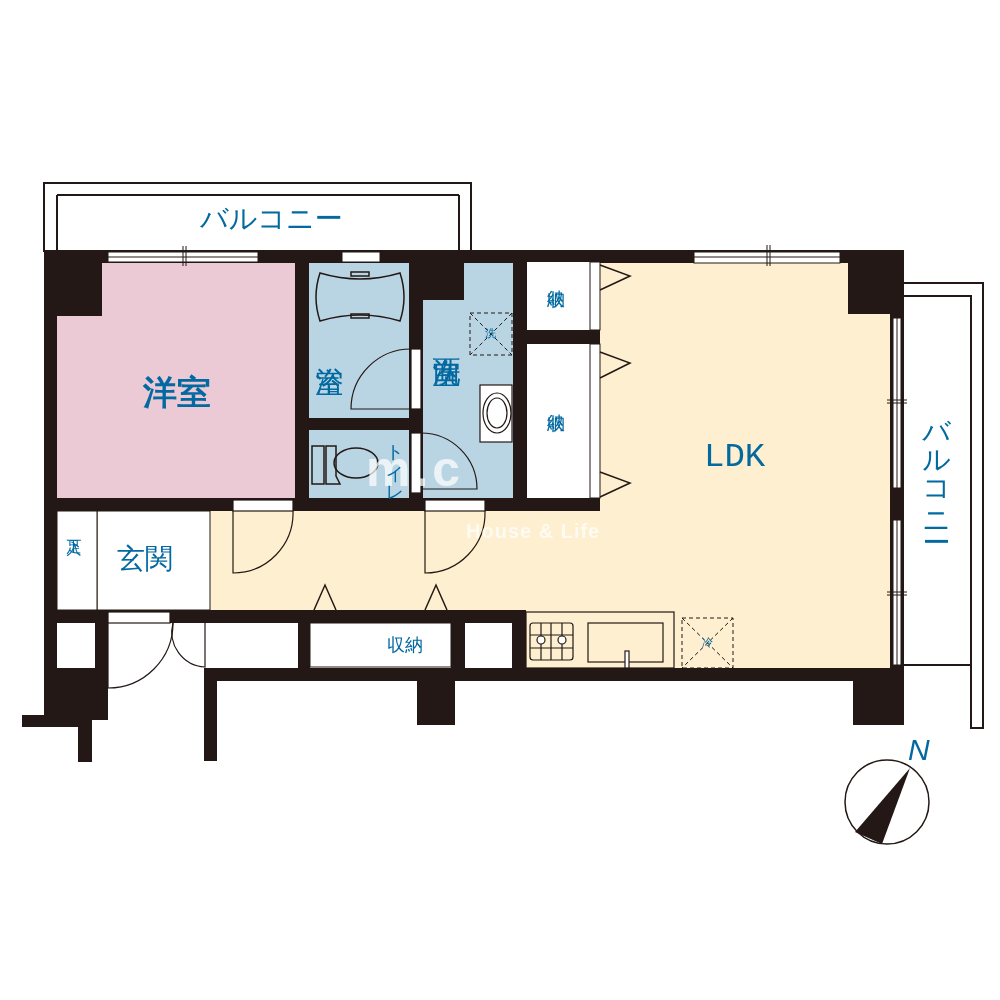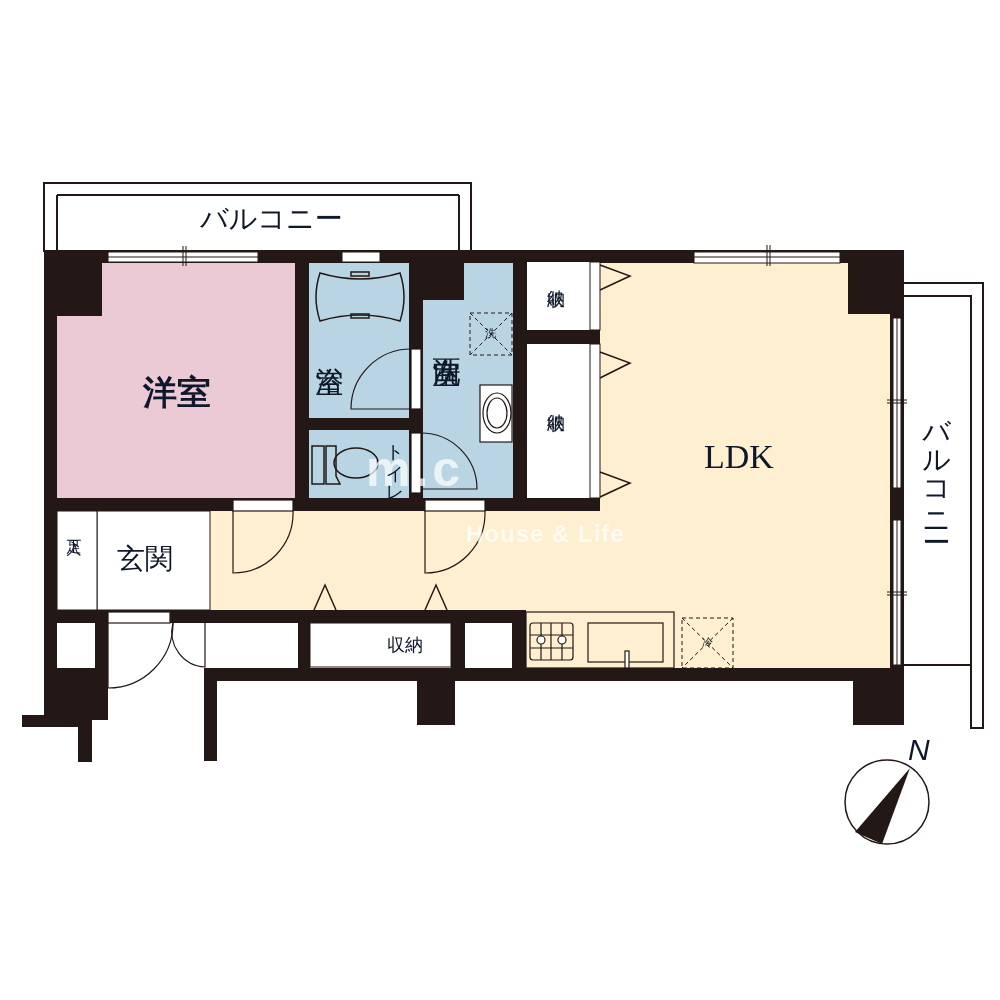--- a/index.html
+++ b/index.html
@@ -1,25 +1,25 @@
 <!DOCTYPE html>
 <html><head>
 <meta charset="utf-8">
 <style>
   html, body { margin: 0; padding: 0; background: #ffffff; }
   body { width: 1000px; height: 1000px; position: relative; overflow: hidden; font-family: "DejaVu Sans", sans-serif; }
   #plan { position: absolute; left: 0; top: 0; width: 1000px; height: 1000px; }
-  .lbl { position: absolute; color: #0f172a; white-space: nowrap; line-height: 1; }
+  .lbl { position: absolute; color: #0369a1; white-space: nowrap; line-height: 1; }
   .vert { writing-mode: vertical-rl; text-orientation: upright; }
   .big { font-size: 34px; font-weight: bold; }
   .med { font-size: 28px; }
   .sm  { font-size: 18px; }
   .xs  { font-size: 15px; }
   .tiny { font-size: 11px; }
-  .latin { font-family: Liberation Serif, serif; font-size: 34px; }
+  .latin { font-family: Liberation Mono, monospace; font-size: 34px; }
   .wm { position: absolute; color: rgba(255,255,255,0.72); font-family: "Liberation Sans", sans-serif; font-weight: bold; }
 </style>
 </head>
 <body>
 
 <svg id="plan" viewBox="0 0 1000 1000" xmlns="http://www.w3.org/2000/svg">
 
   <g fill="none" stroke="#231815" stroke-width="2">
     <rect x="44" y="183" width="427" height="68"></rect>
     <line x1="57" y1="195" x2="459" y2="195"></line>
@@ -177,21 +177,21 @@
     <line x1="733" y1="618" x2="682" y2="668"></line>
   </g>
 
   <g>
     <circle cx="887" cy="802" r="42" fill="#ffffff" stroke="#231815" stroke-width="1.5"></circle>
     <polygon points="910,768 855,832 882,844" fill="#231815"></polygon>
   </g>
 </svg>
 
 <div class="wm" style="left:366px;top:440px;font-size:50px;letter-spacing:4px;">m.c</div>
-<div class="wm" style="left:466px;top:520px;font-size:24px;letter-spacing:1px;">House &amp; Life</div>
+<div class="wm" style="left:466px;top:520px;font-size:20px;letter-spacing:1px;">House &amp; Life</div>
 
 <div class="lbl med" style="left:200px;top:205px;">バルコニー</div>
 <div class="lbl med vert" style="left:922px;top:400px;">バルコニー</div>
 <div class="lbl big" style="left:143px;top:375px;">洋室</div>
 <div class="lbl med vert" style="left:315px;top:345px;">浴室</div>
 <div class="lbl med vert" style="left:432px;top:336px;">洗面室</div>
 <div class="lbl sm vert" style="left:386px;top:432px;">トイレ</div>
 <div class="lbl sm vert" style="left:547px;top:276px;">収納</div>
 <div class="lbl sm vert" style="left:547px;top:400px;">収納</div>
 <div class="lbl sm" style="left:355px;top:636px;margin-left:32px;">収納</div>

